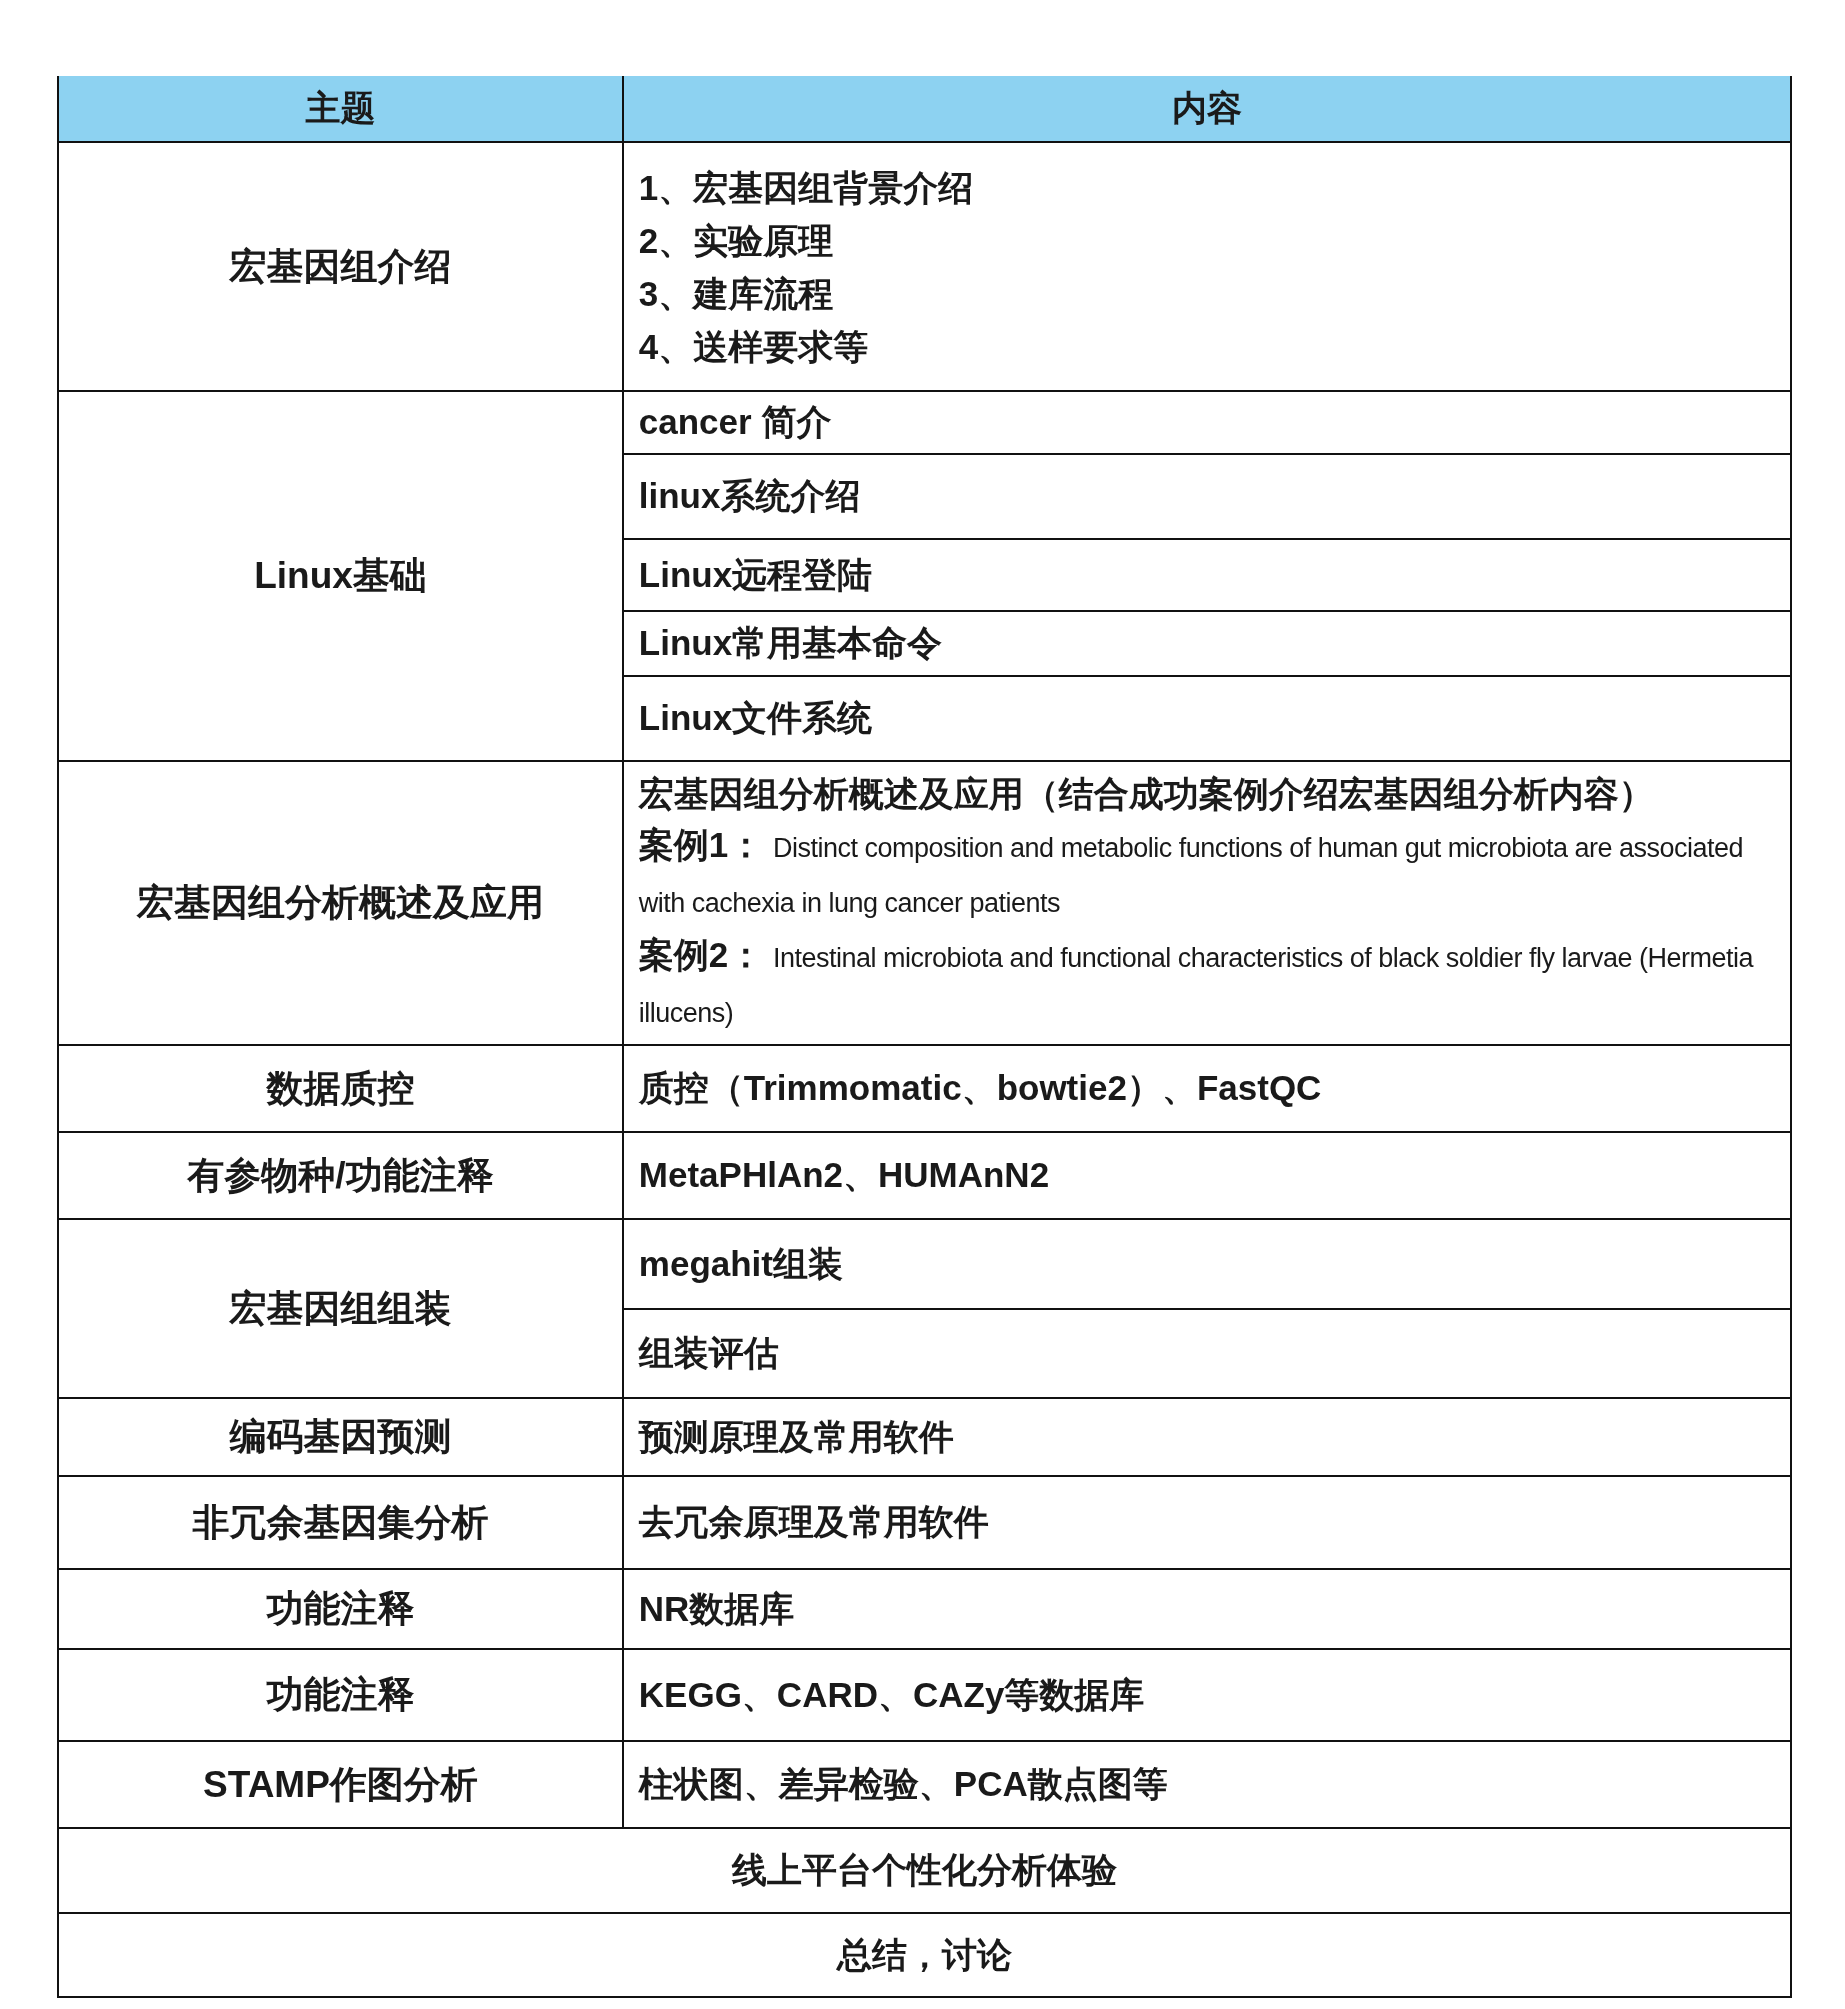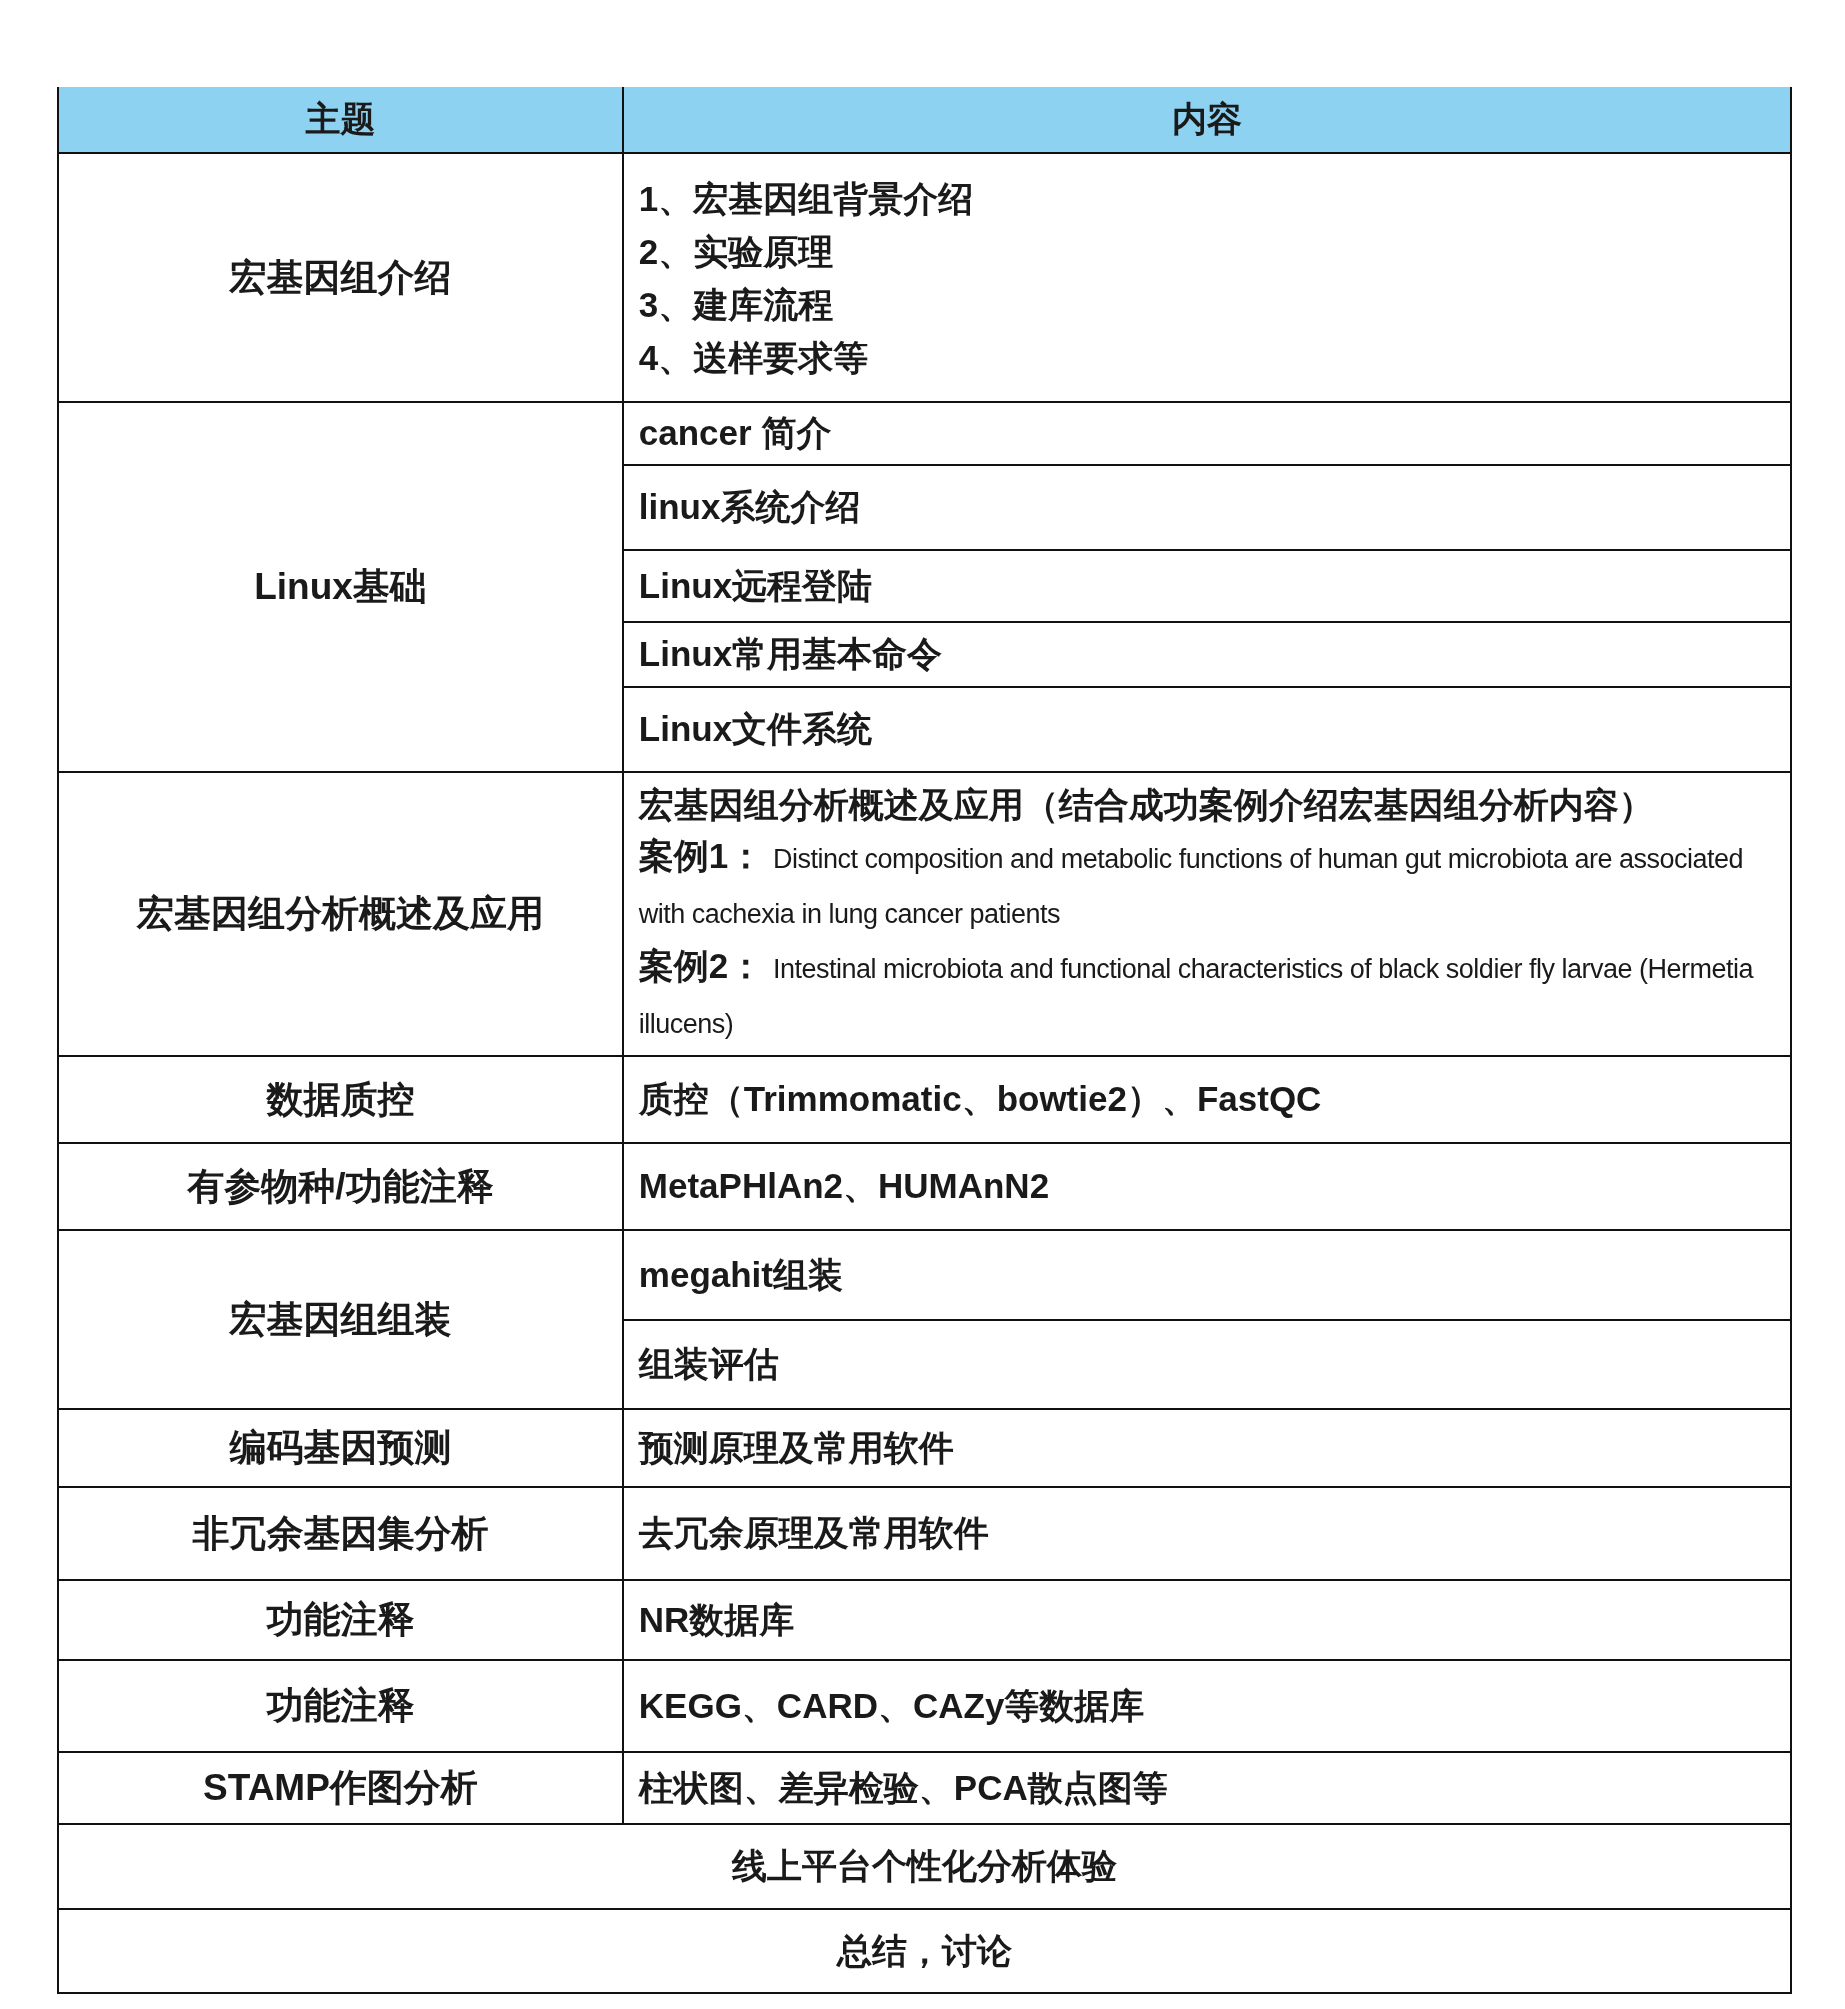--- a/index.html
+++ b/index.html
@@ -6,21 +6,21 @@
     --header-bg:#8DD2F1;
     --border:#111111;
     --text:#1A1A1A;
   }
   html,body{margin:0;padding:0;}
   body{
     width:1846px;height:2009px;background:#ffffff;
     font-family:"Liberation Sans",sans-serif;color:var(--text);
     position:relative;
   }
-  .table-wrap{position:absolute;left:57px;top:87px;border-radius:26px;}
+  .table-wrap{position:absolute;left:57px;top:76px;border-radius:26px;}
   table{
     border-collapse:collapse;table-layout:fixed;width:1733px;
   }
   col.topic-col{width:565px;}
   col.content-col{width:1168px;}
   th,td{border:2.8px solid var(--border);overflow:hidden;}
   th{
     background:var(--header-bg);
     border-top:none;
     font-size:35px;font-weight:700;text-align:center;vertical-align:middle;
@@ -128,21 +128,21 @@
     <tr style="height:80px;">
       <td class="topic">功能注释</td>
       <td class="content">NR数据库</td>
     </tr>
 
     <tr style="height:92px;">
       <td class="topic">功能注释</td>
       <td class="content">KEGG、CARD、CAZy等数据库</td>
     </tr>
 
-    <tr style="height:72px;">
+    <tr style="height:87px;">
       <td class="topic">STAMP作图分析</td>
       <td class="content">柱状图、差异检验、PCA散点图等</td>
     </tr>
 
     <tr style="height:85px;">
       <td class="fullrow" colspan="2">线上平台个性化分析体验</td>
     </tr>
 
     <tr style="height:84px;">
       <td class="fullrow" colspan="2">总结，讨论</td>

